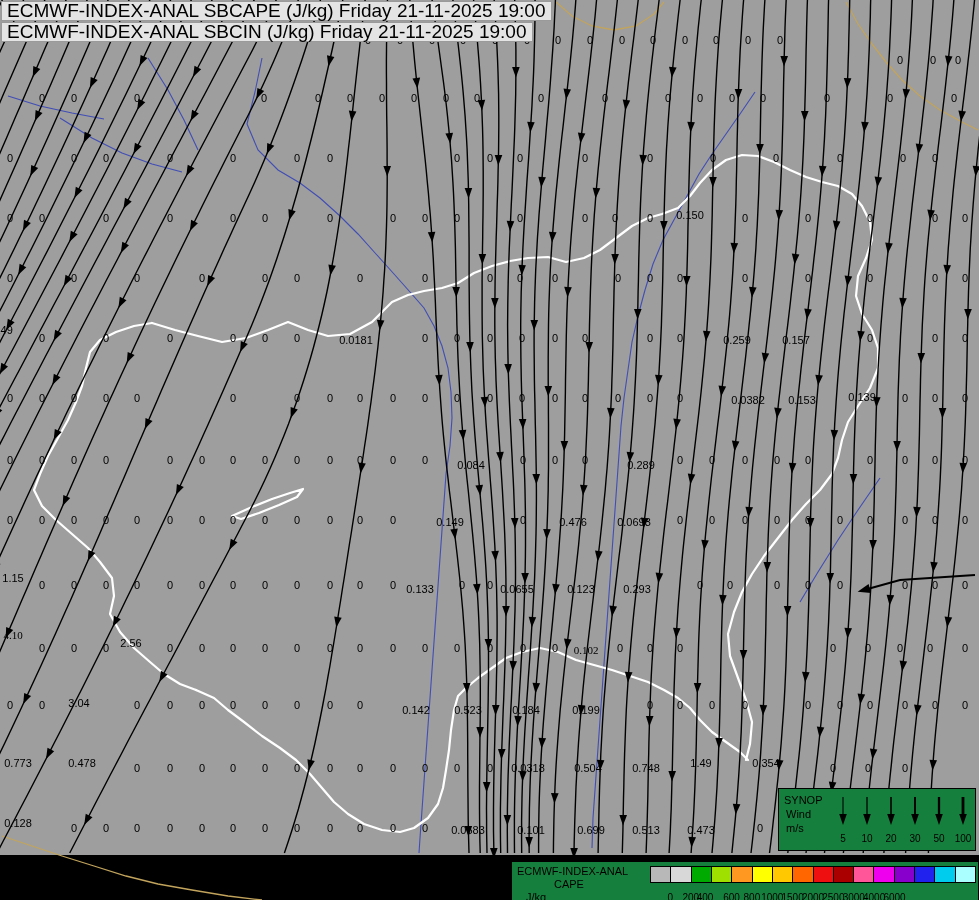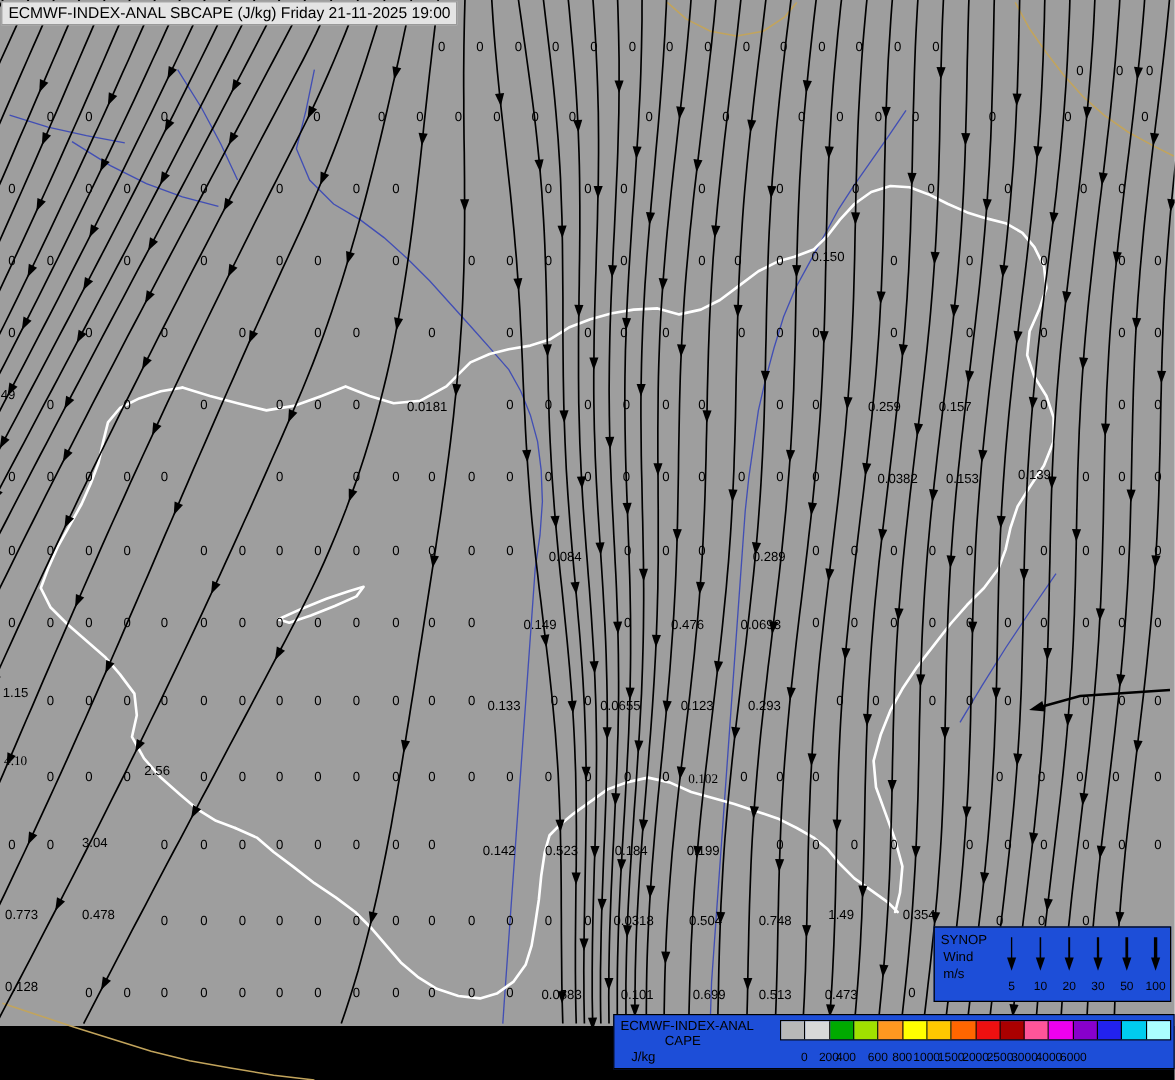--- a/index.html
+++ b/index.html
@@ -12,23 +12,23 @@
   .map-label{
     position:absolute;transform:translate(-50%,-50%);
     font-size:11px;line-height:11px;color:#000;white-space:nowrap;
   }
   #titles{
     position:absolute;left:1px;top:1px;z-index:6;
     display:flex;flex-direction:column;align-items:flex-start;gap:1px;
   }
   .title-strip{
     background:#e4e4e4;border:1px solid #9a9a9a;color:#000;
-    font-size:13px;line-height:16px;padding:1px 5px;white-space:nowrap;
+    font-size:19px;line-height:16px;padding:1px 5px;white-space:nowrap;
   }
-  .legend{position:absolute;background:#1d4ed8;border:1px solid #000;z-index:6;color:#000;}
+  .legend{position:absolute;background:#15803d;border:1px solid #000;z-index:6;color:#000;margin-top:16px;}
   #wind-legend{left:778px;top:772px;width:196px;height:61px;}
   #wind-legend .wl-text{position:absolute;font-size:11px;line-height:12px;}
   #wl-title{left:5px;top:5px;}
   #wl-sub{left:7px;top:19px;}
   #wl-unit{left:7px;top:33px;}
   #wl-arrows{position:absolute;left:0;top:4px;}
   .wl-num{position:absolute;top:44px;font-size:10px;transform:translateX(-50%);}
   #cape-legend{left:511px;top:845px;width:466px;height:44px;}
   #cl-title{position:absolute;left:5px;top:3px;font-size:11px;}
   #cl-var{position:absolute;left:42px;top:16px;font-size:11px;}
@@ -663,20 +663,21 @@
       <span class="map-label" style="left: 18px; top: 823px;">0.128</span>
       <span class="map-label" style="left: 468px; top: 830px;">0.0583</span>
       <span class="map-label" style="left: 531px; top: 830px;">0.101</span>
       <span class="map-label" style="left: 591px; top: 830px;">0.699</span>
       <span class="map-label" style="left: 646px; top: 830px;">0.513</span>
       <span class="map-label" style="left: 701px; top: 830px;">0.473</span>
     </div>
 
   <div id="titles">
     <div class="title-strip">ECMWF-INDEX-ANAL SBCAPE (J/kg) Friday 21-11-2025 19:00</div>
+    <div class="title-strip">ECMWF-INDEX-ANAL SBCIN (J/kg) Friday 21-11-2025 19:00</div>
   </div>
 
   <div id="wind-legend" class="legend">
     <div id="wl-title" class="wl-text">SYNOP</div>
     <div id="wl-sub" class="wl-text">Wind</div>
     <div id="wl-unit" class="wl-text">m/s</div>
     <svg id="wl-arrows" width="196" height="38">
         <line x1="64" y1="4" x2="64" y2="26" stroke="#000" stroke-width="1.1"></line>
         <path d="M64,32 L60.2,21 L67.8,21 Z" fill="#000"></path>
         <line x1="88" y1="4" x2="88" y2="26" stroke="#000" stroke-width="1.3"></line>

